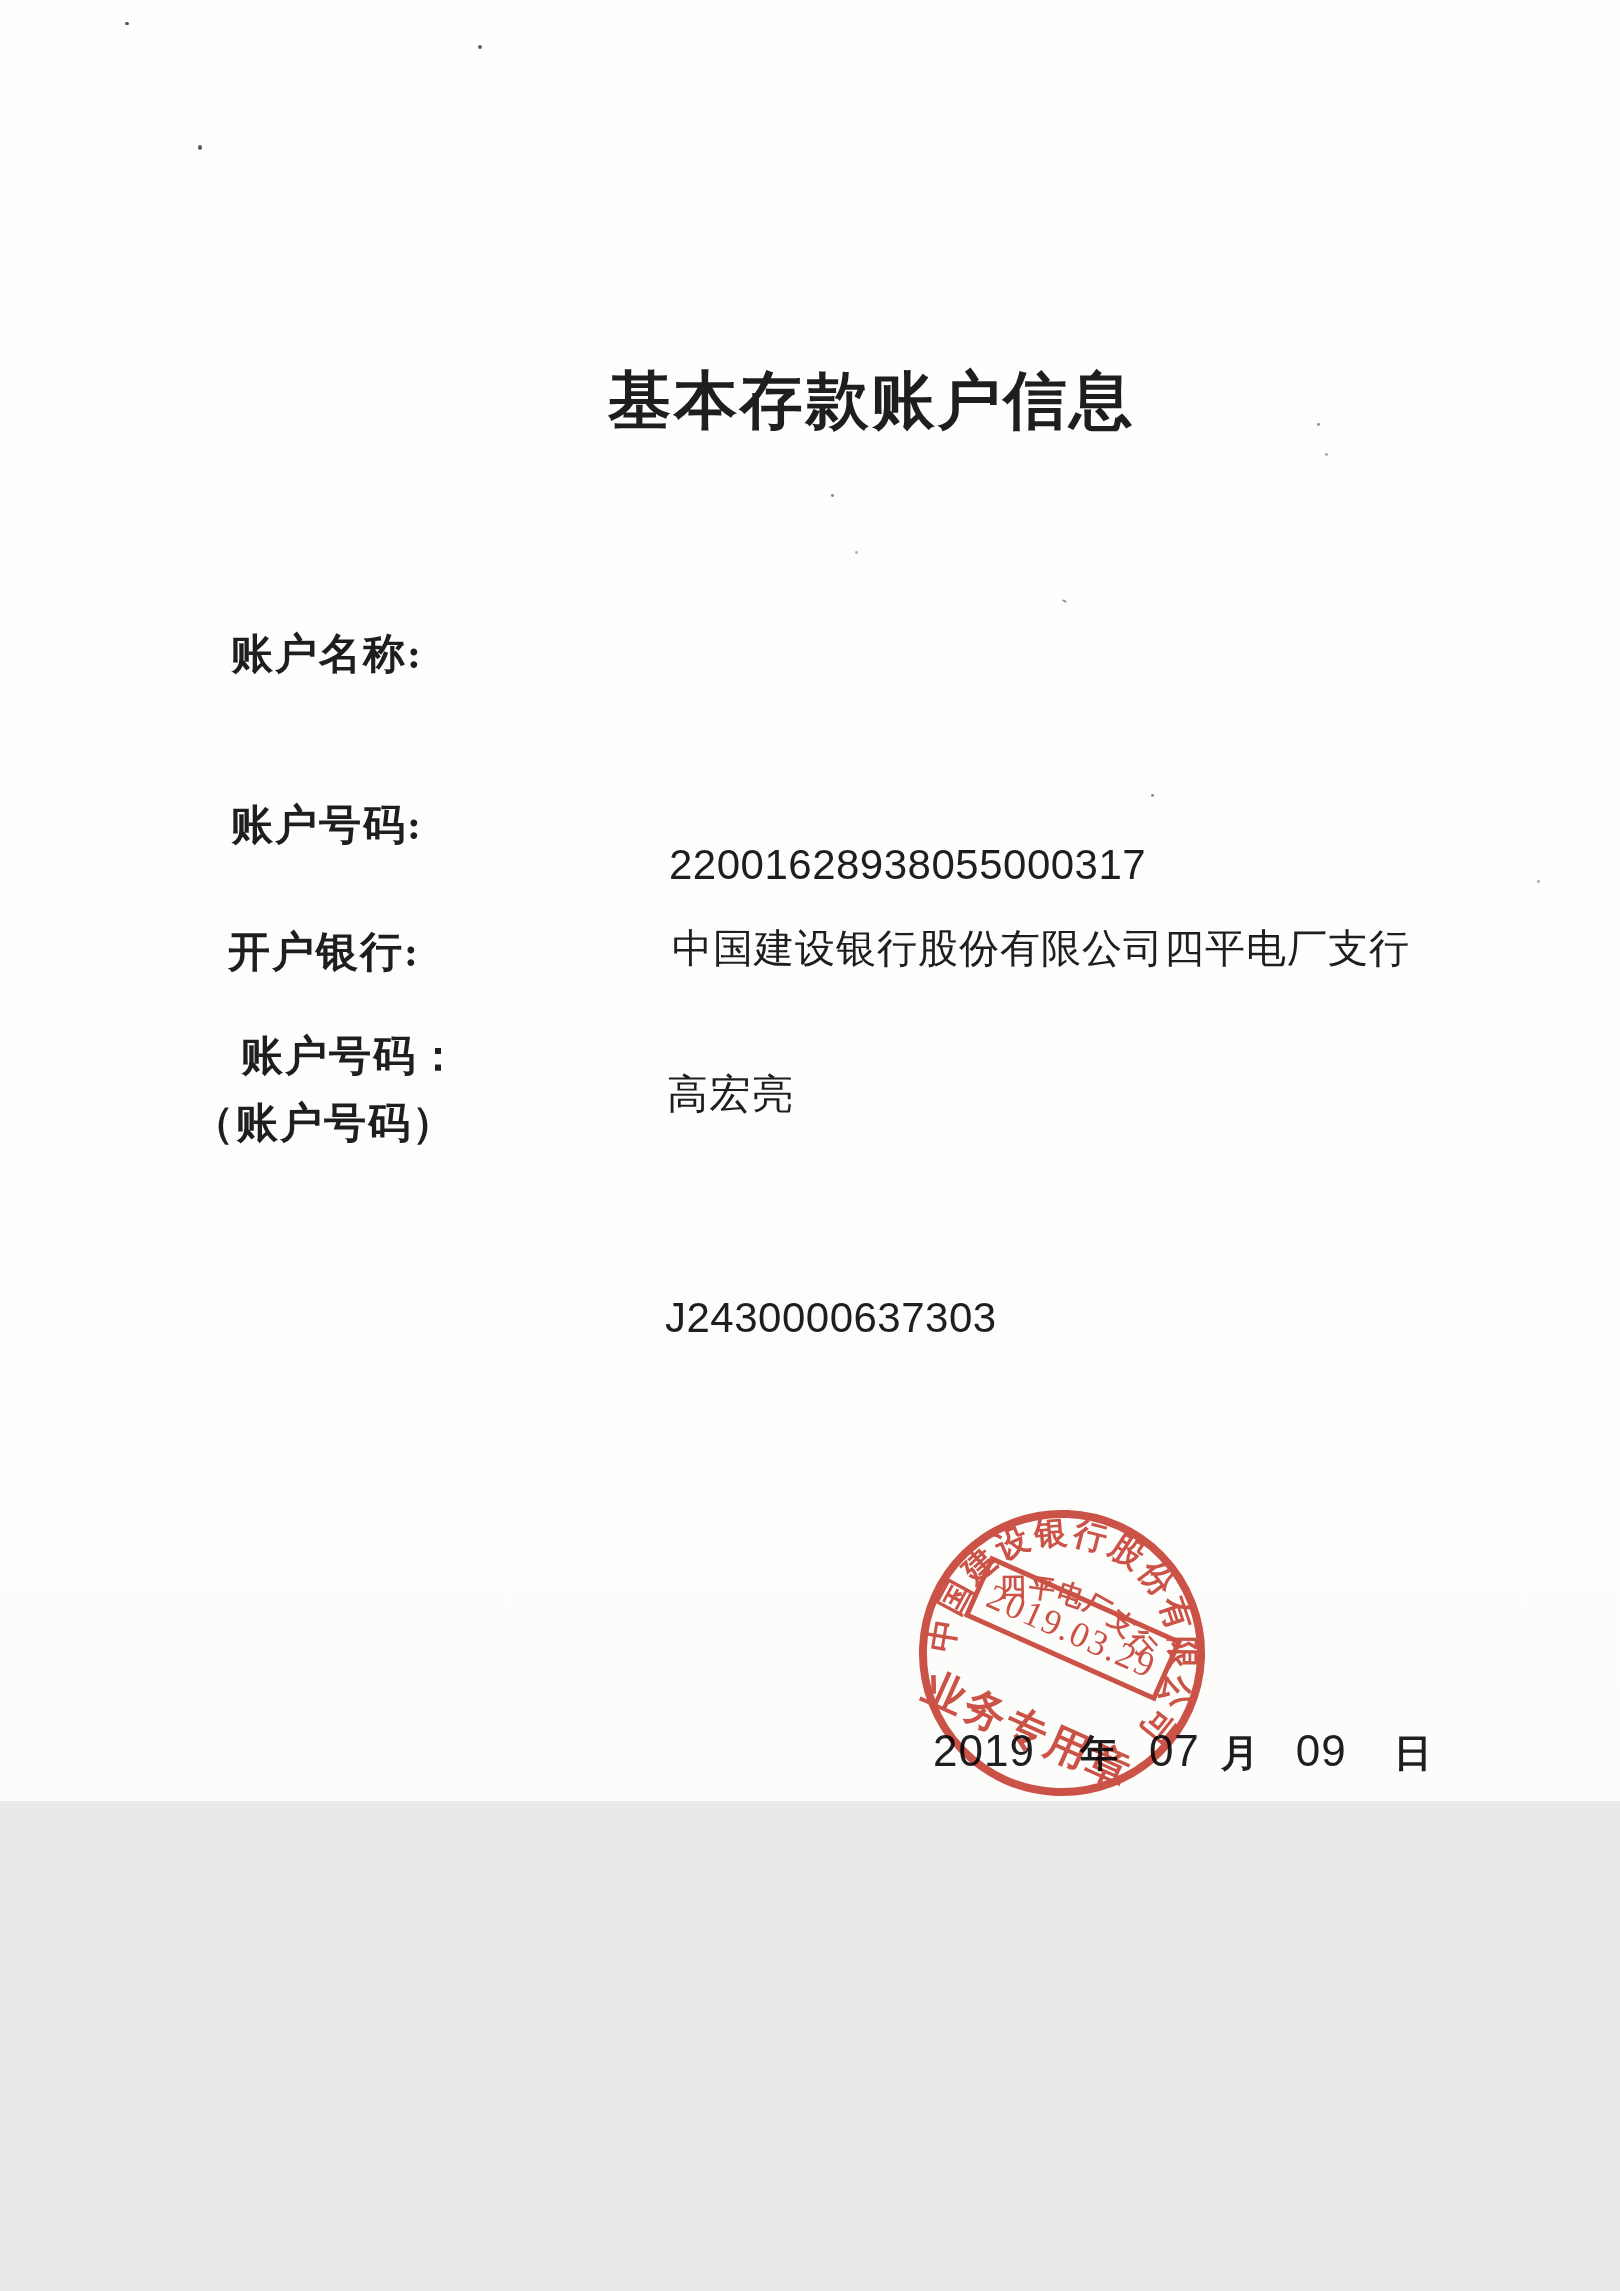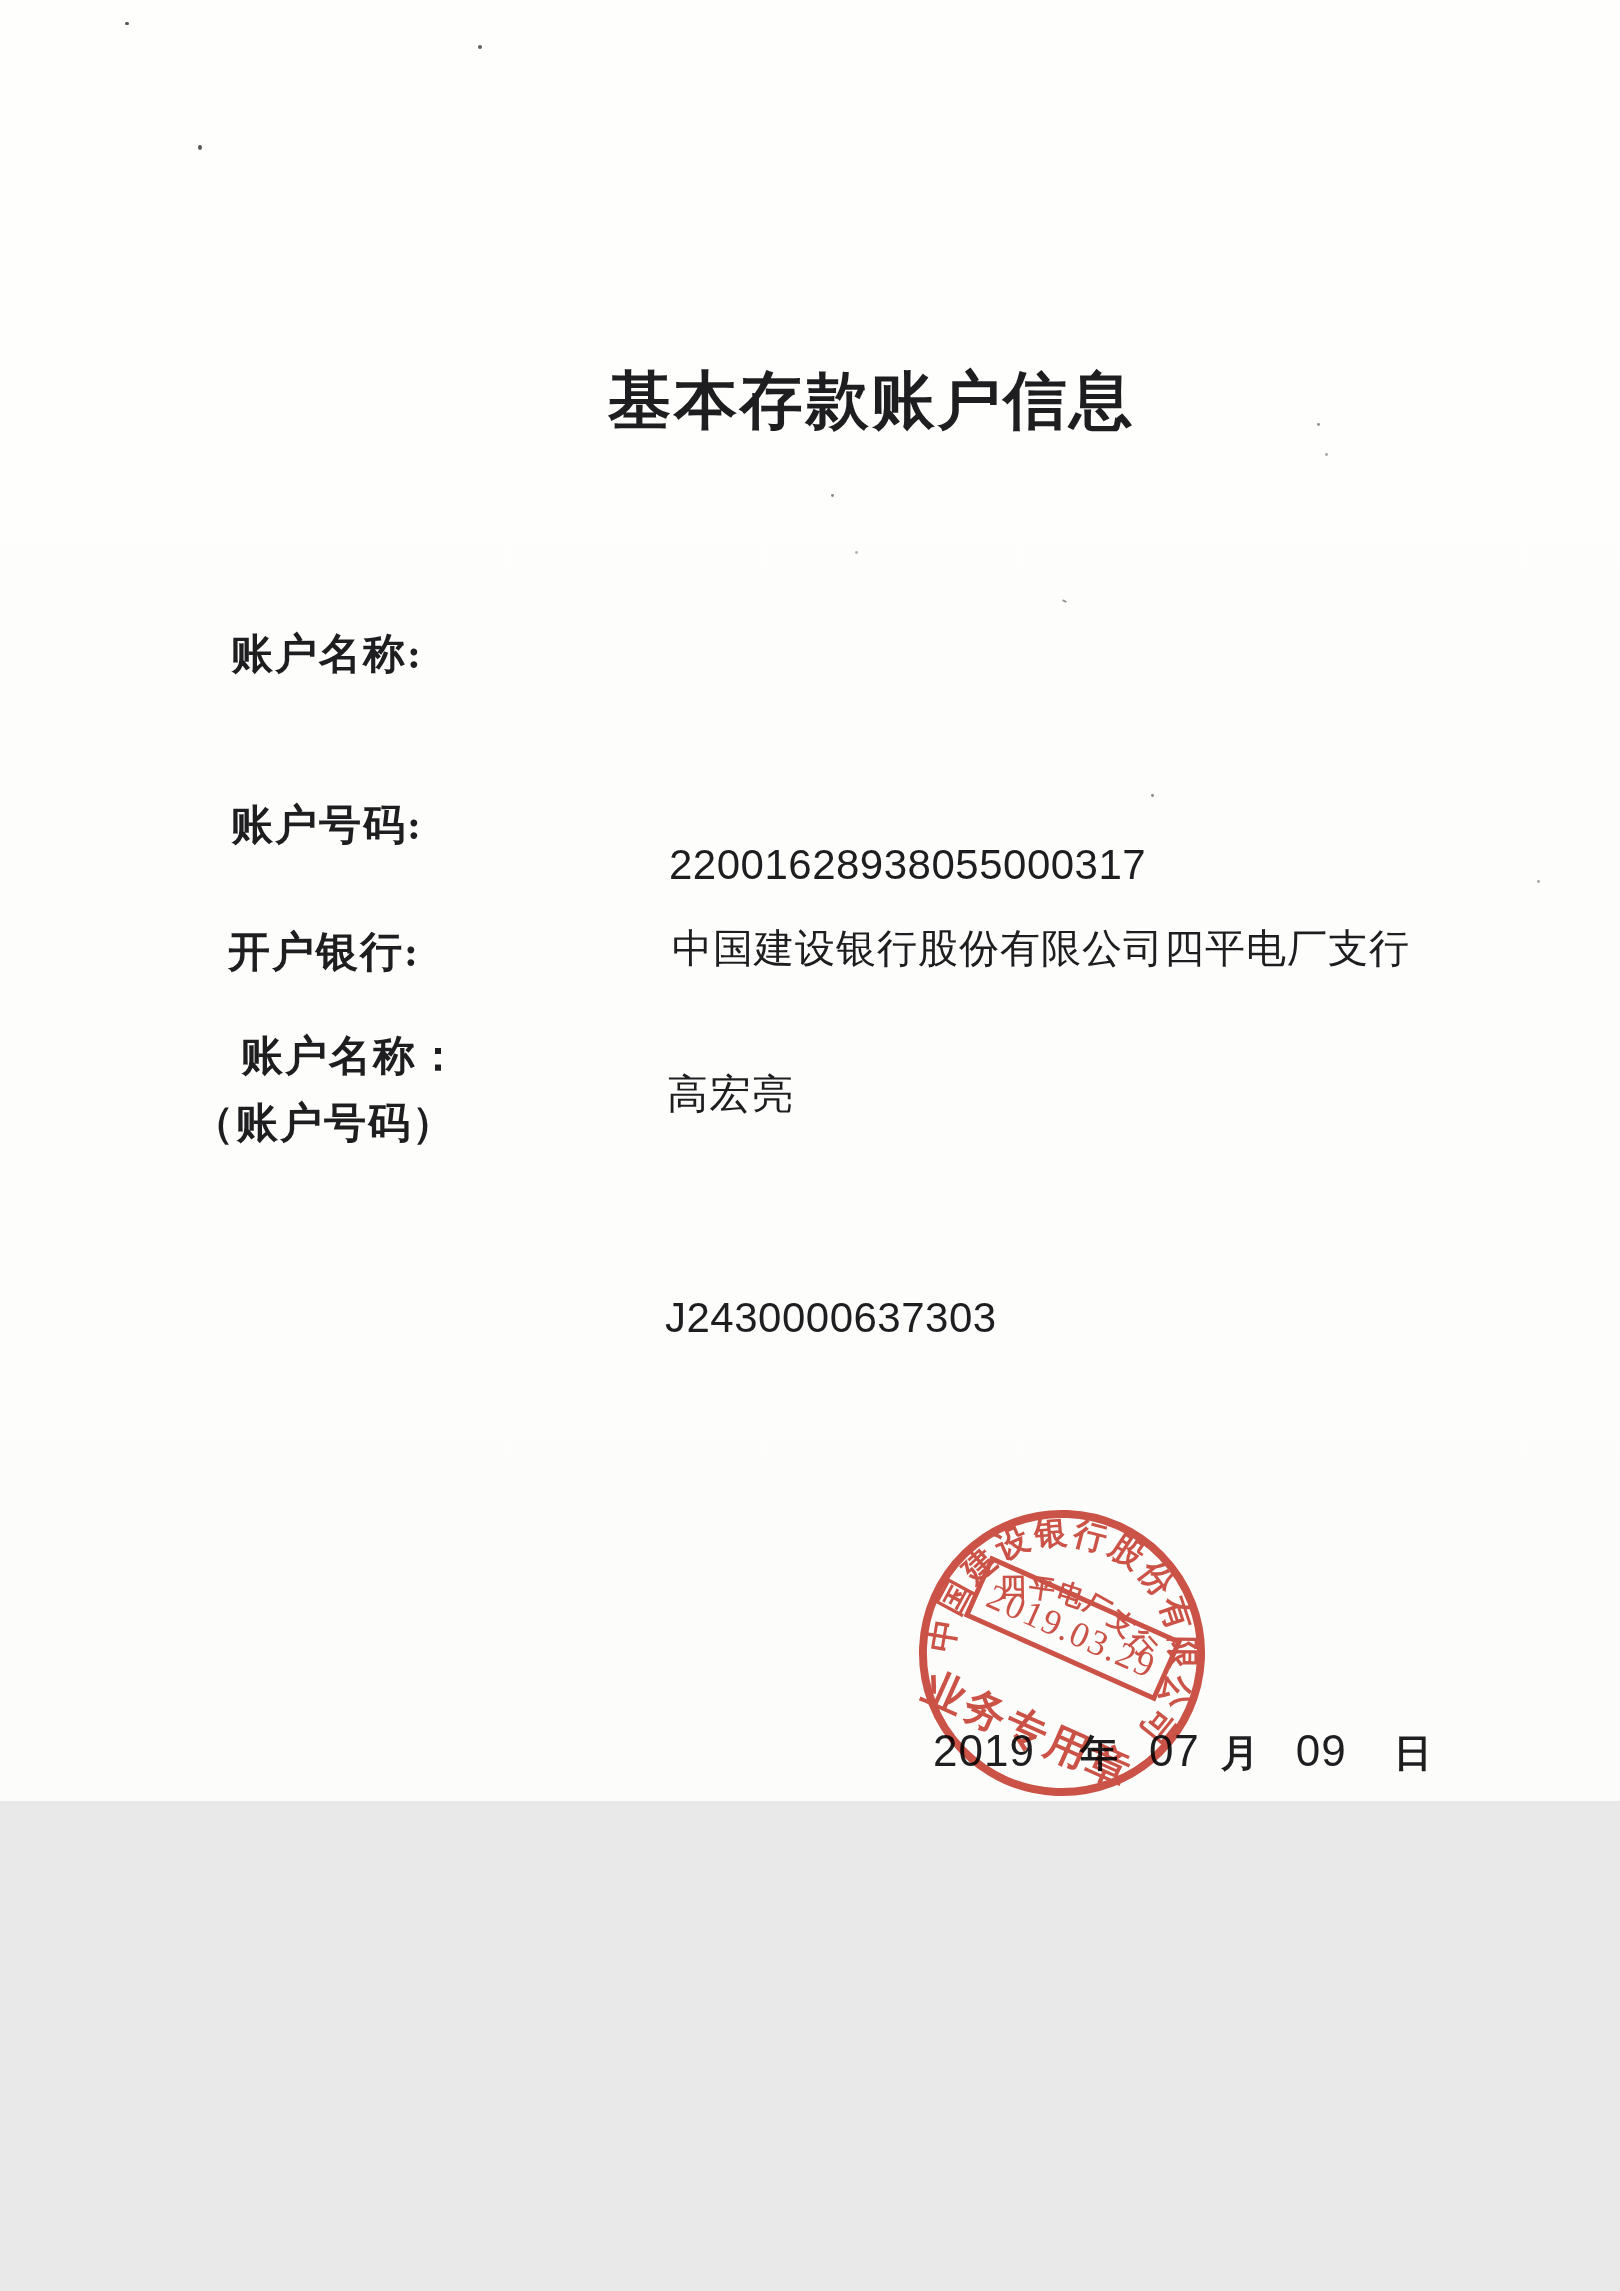--- a/index.html
+++ b/index.html
@@ -56,21 +56,21 @@
   <h1 class="doc-title">基本存款账户信息</h1>
 
   <span class="lbl" style="left:231px;top:633px">账户名称:</span>
 
   <span class="lbl" style="left:231px;top:804px">账户号码:</span>
   <span class="val num" style="left:669px;top:800px">22001628938055000317</span>
 
   <span class="lbl" style="left:228px;top:931px">开户银行:</span>
   <span class="val" style="left:672px;top:929px;font-size:40px;letter-spacing:1px">中国建设银行股份有限公司四平电厂支行</span>
 
-  <span class="lbl" style="left:241px;top:1035px">账户名称：</span>
+  <span class="lbl" style="left:241px;top:1035px">账户号码：</span>
   <span class="lbl" style="left:192px;top:1102px">（账户号码）</span>
   <span class="val" style="left:667px;top:1074px">高宏亮</span>
 
   <span class="val num" style="left:665px;top:1253px">J2430000637303</span>
 
   <div class="date-line">
     <span class="dnum g1">2019</span>
     <span class="dunit g2">年</span>
     <span class="dnum g3">07</span>
     <span class="dunit g4">月</span>

